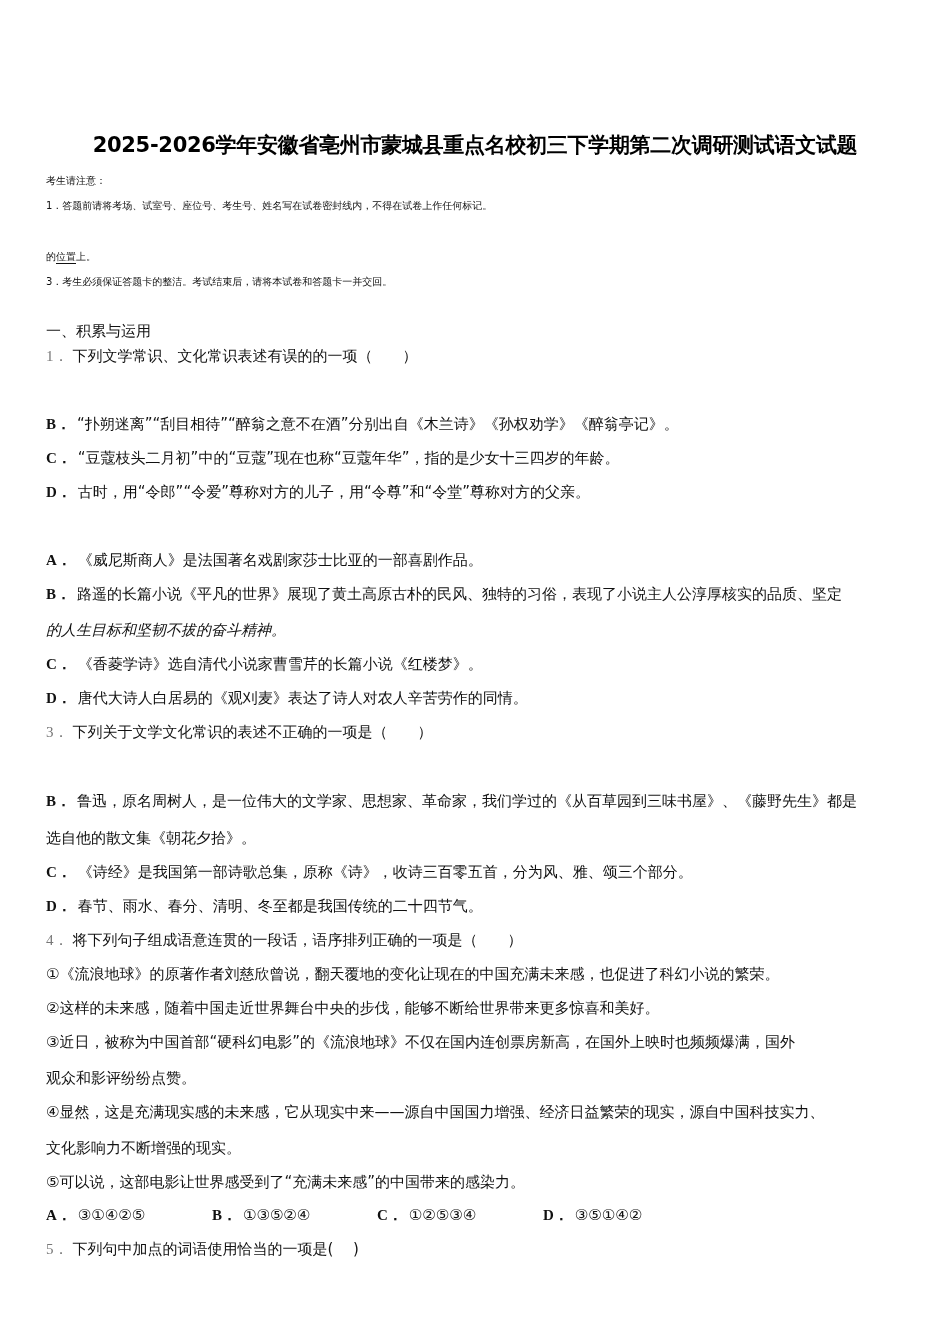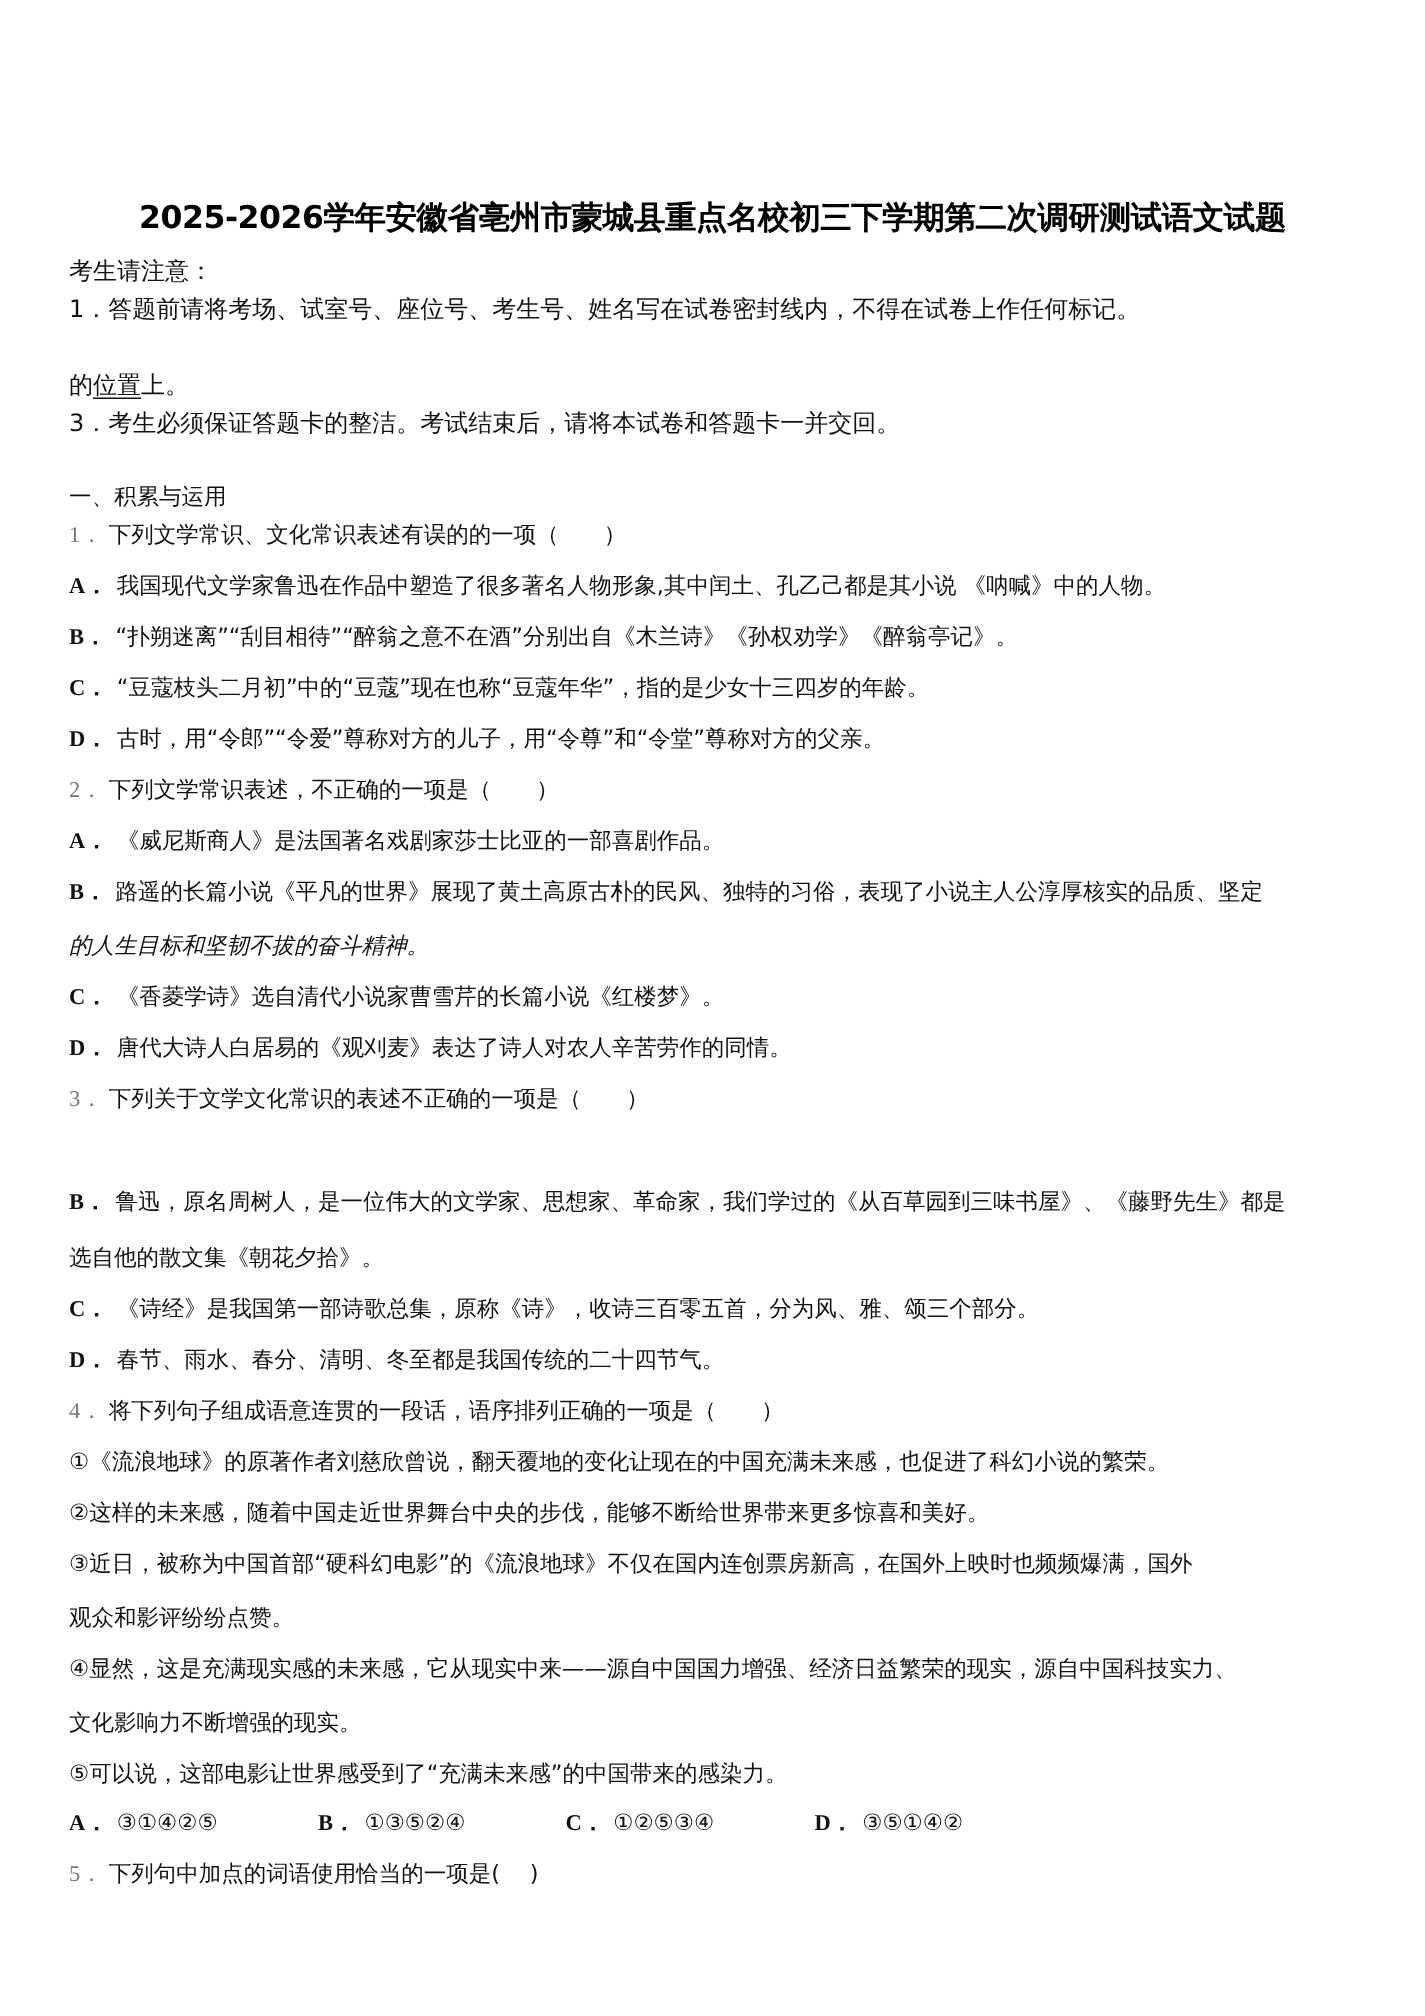--- a/index.html
+++ b/index.html
@@ -11,21 +11,21 @@
   .page { position: absolute; left: 0; top: 0; width: 950px; height: 1344px; margin-top: 20px; }
   .title {
     position: absolute; left: 0; top: 111px; width: 950px; text-align: center;
     font-family: "DejaVu Sans", "Liberation Sans", sans-serif;
     font-weight: bold; font-size: 21px; letter-spacing: -0.3px; color: #000;
   }
   .line {
     position: absolute; left: 46px; white-space: nowrap;
     font-size: 15px; line-height: 20px; color: #111;
   }
-  .notice { font-size: 16px; }
+  .notice { font-size: 10px; }
   .qnum {
     font-family: "Liberation Serif", "DejaVu Serif", serif;
     color: #777777; font-size: 15px; margin-right: 4px;
   }
   .opt-letter {
     font-family: "Liberation Serif", "DejaVu Serif", serif;
     font-weight: bold; font-size: 15px; margin-right: 6px; color: #111;
   }
   .ul { text-decoration: underline; text-decoration-thickness: 1px; text-underline-offset: 3px; }
   .choice-row { position: absolute; top: 1185px; left: 46px; font-size: 15px; line-height: 20px; white-space: nowrap; }
@@ -39,26 +39,24 @@
   <div class="title">2025-2026学年安徽省亳州市蒙城县重点名校初三下学期第二次调研测试语文试题</div>
 
   <div class="line notice" style="top:151px;">考生请注意：</div>
   <div class="line notice" style="top:176px;text-align:right;">1．答题前请将考场、试室号、座位号、考生号、姓名写在试卷密封线内，不得在试卷上作任何标记。</div>
   <div class="line notice" style="top:227px;"><span>的</span><span class="ul">位置</span><span>上。</span></div>
   <div class="line notice" style="top:252px;">3．考生必须保证答题卡的整洁。考试结束后，请将本试卷和答题卡一并交回。</div>
 
   <div class="line" style="top:301px;">一、积累与运用</div>
 
   <div class="line" style="top:326px;"><span class="qnum">1．</span><span>下列文学常识、文化常识表述有误的的一项（　　）</span></div>
-  <div class="line" style="top:360px;"><span class="opt-letter">A．</span><span>我国现代文学家鲁迅在作品中塑造了很多著名人物形象,其中闰土、孔乙己都是其小说 《呐喊》中的人物。</span></div>
   <div class="line" style="top:394px;"><span class="opt-letter">B．</span><span>“扑朔迷离”“刮目相待”“醉翁之意不在酒”分别出自《木兰诗》《孙权劝学》《醉翁亭记》。</span></div>
   <div class="line" style="top:462px;"><span class="opt-letter">D．</span><span>古时，用“令郎”“令爱”尊称对方的儿子，用“令尊”和“令堂”尊称对方的父亲。</span></div>
   <div class="line" style="top:428px;"><span class="opt-letter">C．</span><span>“豆蔻枝头二月初”中的“豆蔻”现在也称“豆蔻年华”，指的是少女十三四岁的年龄。</span></div>
 
-  <div class="line" style="top:496px;"><span class="qnum">2．</span><span>下列文学常识表述，不正确的一项是（　　）</span></div>
   <div class="line" style="top:530px;"><span class="opt-letter">A．</span><span>《威尼斯商人》是法国著名戏剧家莎士比亚的一部喜剧作品。</span></div>
   <div class="line" style="top:564px;"><span class="opt-letter">B．</span><span>路遥的长篇小说《平凡的世界》展现了黄土高原古朴的民风、独特的习俗，表现了小说主人公淳厚核实的品质、坚定</span></div>
   <div class="line" style="top:600px;font-style:italic;">的人生目标和坚韧不拔的奋斗精神。</div>
   <div class="line" style="top:634px;"><span class="opt-letter">C．</span><span>《香菱学诗》选自清代小说家曹雪芹的长篇小说《红楼梦》。</span></div>
   <div class="line" style="top:668px;"><span class="opt-letter">D．</span><span>唐代大诗人白居易的《观刈麦》表达了诗人对农人辛苦劳作的同情。</span></div>
 
   <div class="line" style="top:702px;"><span class="qnum">3．</span><span>下列关于文学文化常识的表述不正确的一项是（　　）</span></div>
   <div class="line" style="top:771px;"><span class="opt-letter">B．</span><span>鲁迅，原名周树人，是一位伟大的文学家、思想家、革命家，我们学过的《从百草园到三味书屋》、《藤野先生》都是</span></div>
   <div class="line" style="top:808px;">选自他的散文集《朝花夕拾》。</div>
   <div class="line" style="top:842px;"><span class="opt-letter">C．</span><span>《诗经》是我国第一部诗歌总集，原称《诗》，收诗三百零五首，分为风、雅、颂三个部分。</span></div>

